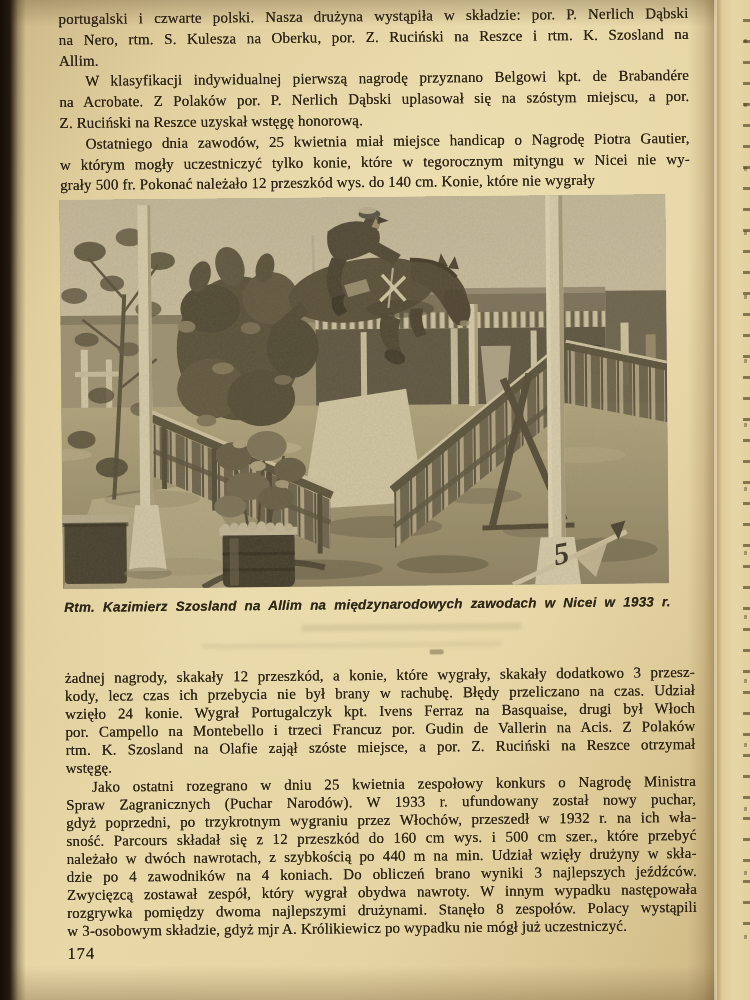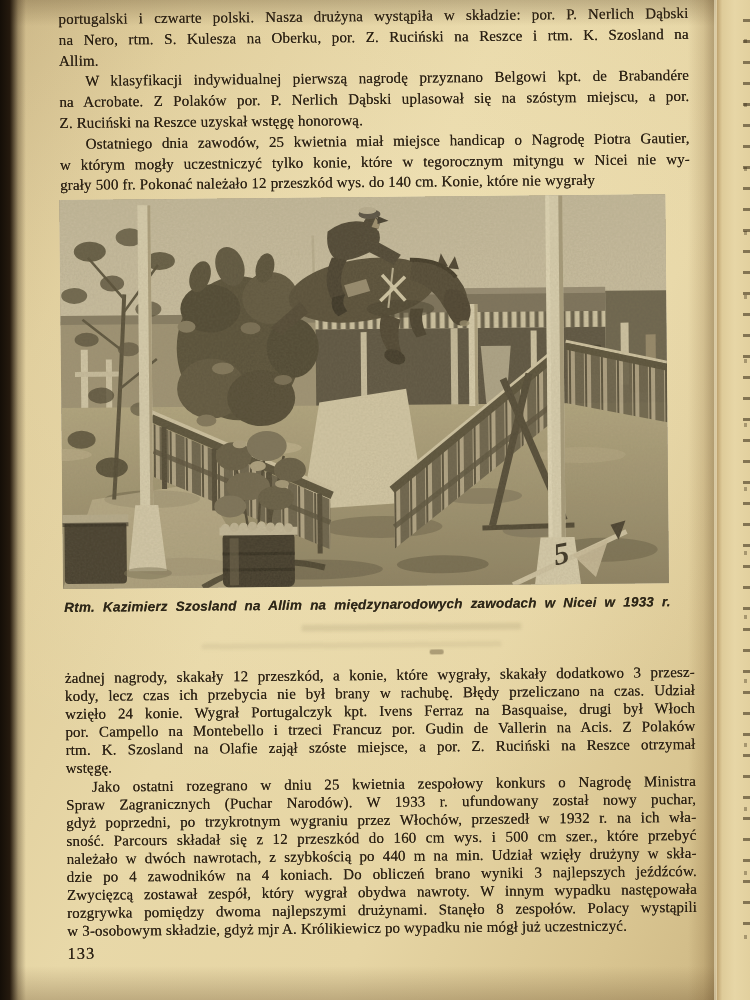--- a/index.html
+++ b/index.html
@@ -347,21 +347,21 @@
           <div class="line">gdyż poprzedni, po trzykrotnym wygraniu przez Włochów, przeszedł w 1932 r. na ich wła-</div>
           <div class="line">sność. Parcours składał się z 12 przeszkód do 160 cm wys. i 500 cm szer., które przebyć</div>
           <div class="line">należało w dwóch nawrotach, z szybkością po 440 m na min. Udział wzięły drużyny w skła-</div>
           <div class="line">dzie po 4 zawodników na 4 koniach. Do obliczeń brano wyniki 3 najlepszych jeźdźców.</div>
           <div class="line">Zwycięzcą zostawał zespół, który wygrał obydwa nawroty. W innym wypadku następowała</div>
           <div class="line">rozgrywka pomiędzy dwoma najlepszymi drużynami. Stanęło 8 zespołów. Polacy wystąpili</div>
           <div class="line last">w 3-osobowym składzie, gdyż mjr A. Królikiewicz po wypadku nie mógł już uczestniczyć.</div>
         </div>
       </div>
 
-    <div class="page-number">133</div>
+    <div class="page-number">174</div>
   </div>
 
   <div class="top-shade"></div>
   <div class="bottom-shade"></div>
   <div class="fold-shadow"></div>
   <div class="next-page"></div>
   <div class="next-page-highlight"></div>
   <div class="edge-marks"></div>
   <div class="edge-marks2"></div>
   <div class="left-edge"></div>

